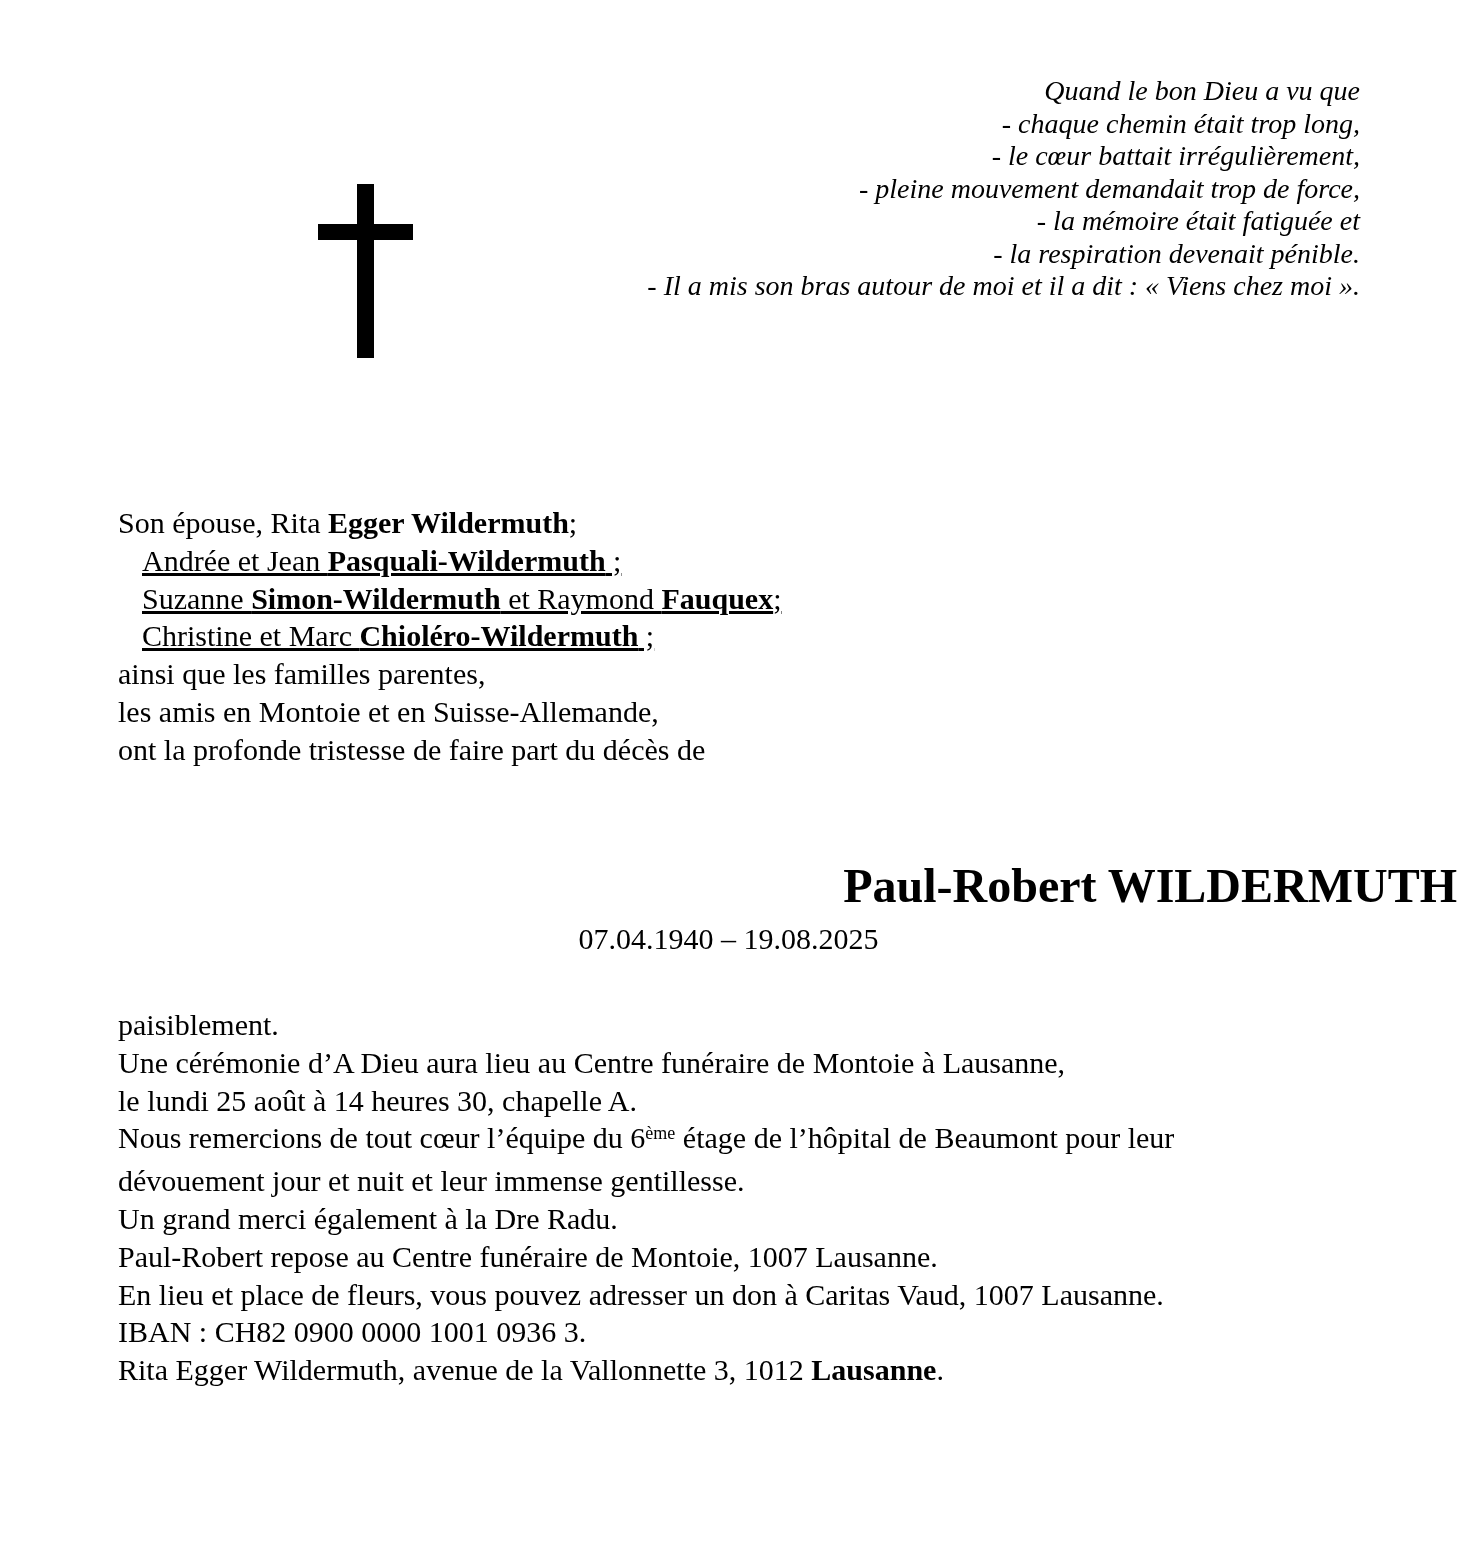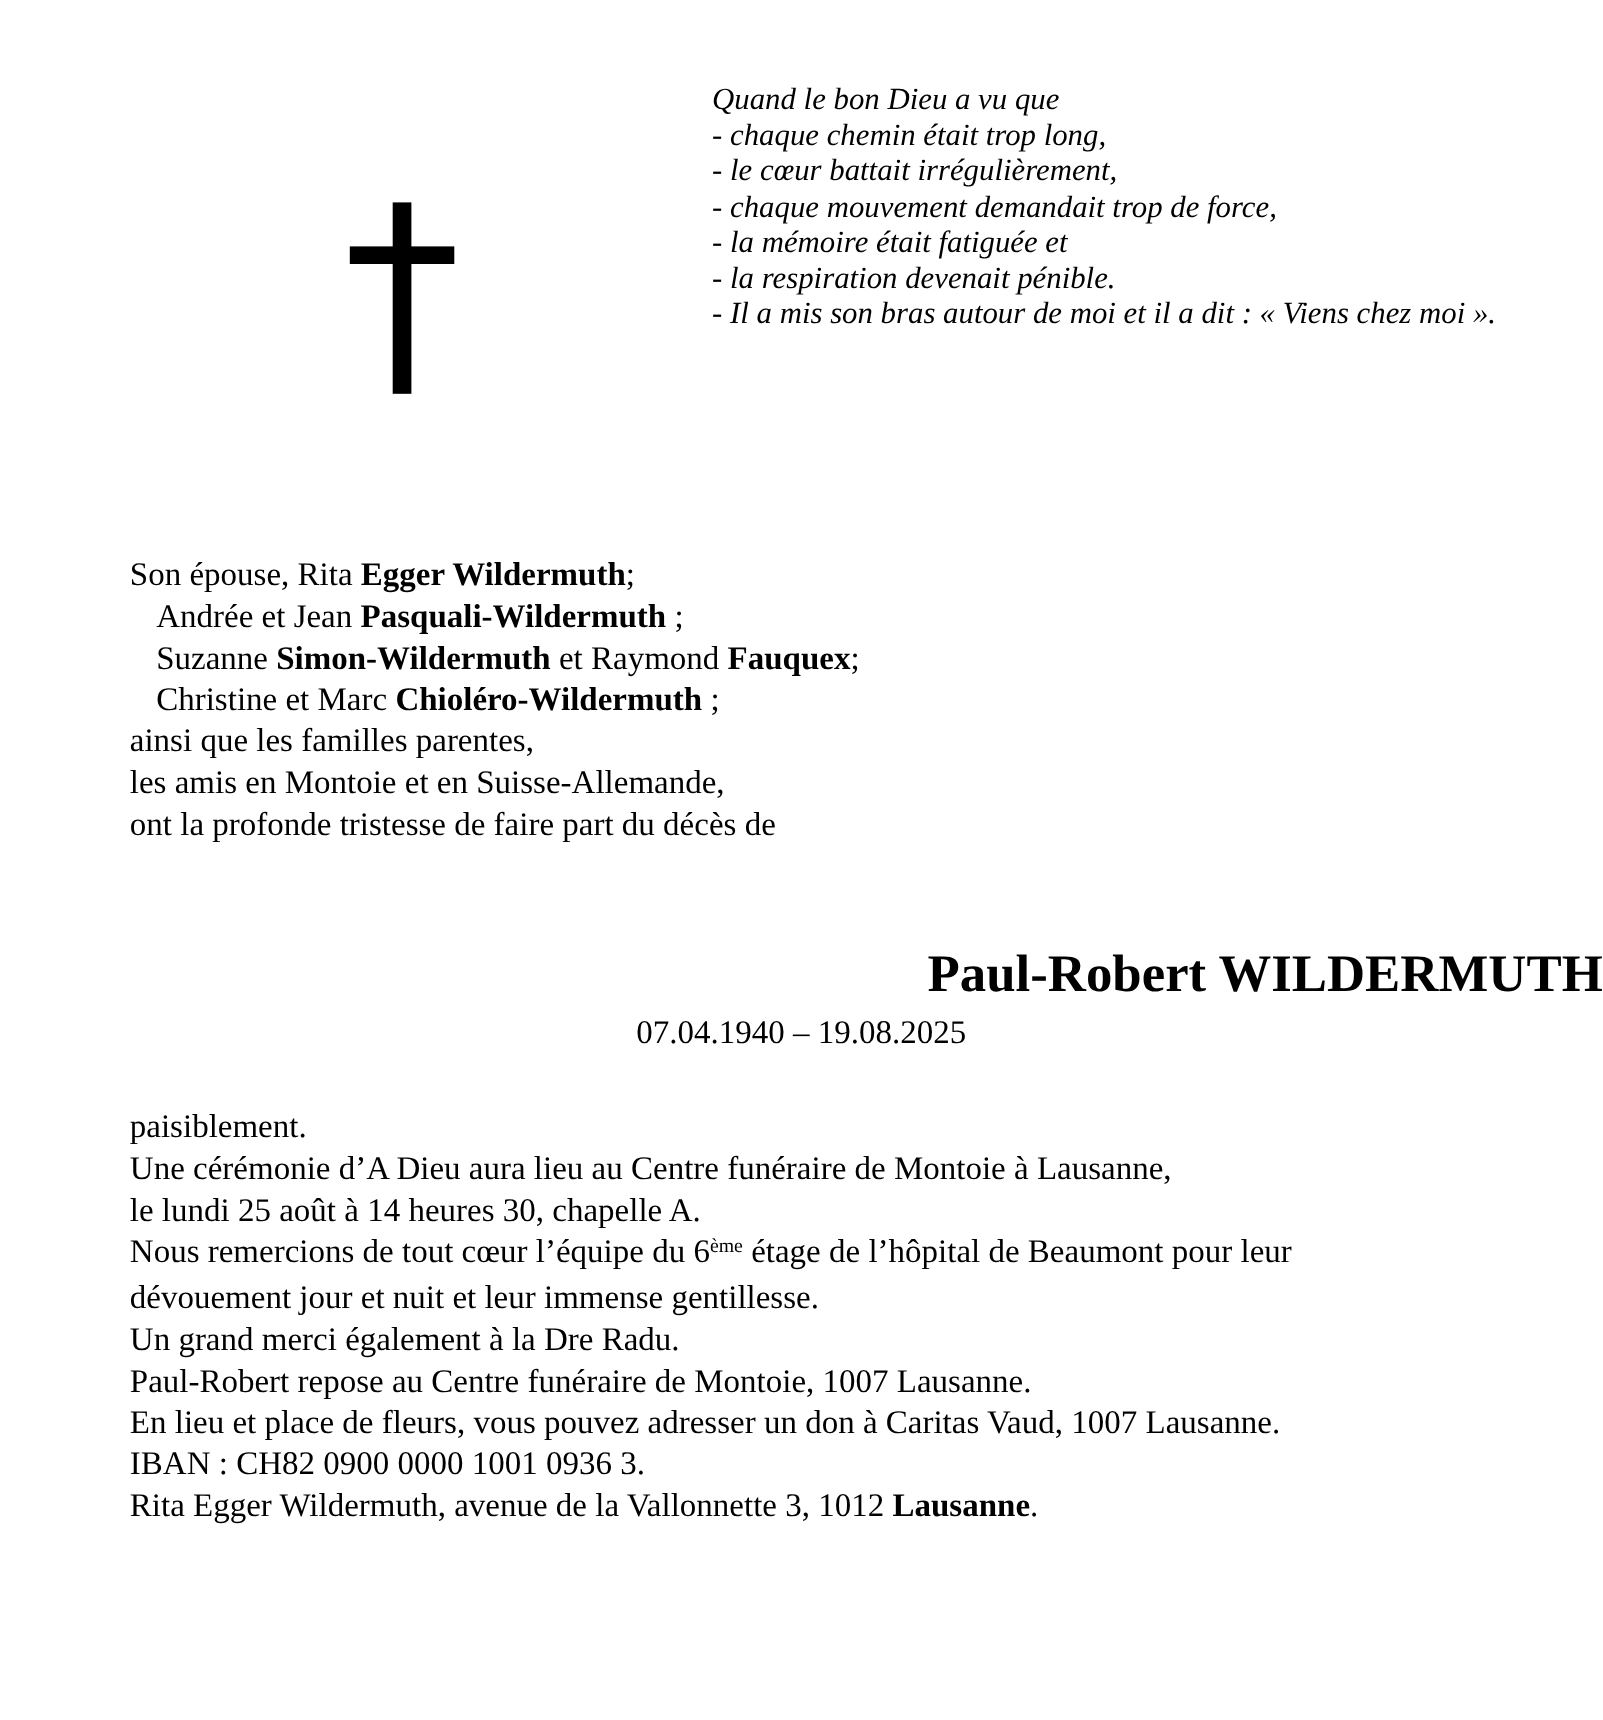--- a/index.html
+++ b/index.html
@@ -14,40 +14,40 @@
     font-family: "Liberation Serif", "DejaVu Serif", serif;
     overflow: hidden;
   }
   .line { white-space: nowrap; }
 
   
   .poem {
     position: absolute;
     top: 75px;
     right: 97px;
-    text-align: left;
+    text-align: right;
     font-style: italic;
     font-size: 28px;
     line-height: 32.5px;
   }
 
   
   .cross { position: absolute; left: 318px; top: 184px; width: 95px; height: 174px; }
   .cross .vbar { position: absolute; left: 39px; top: 0; width: 17px; height: 174px; background: #000000; }
   .cross .hbar { position: absolute; left: 0; top: 40px; width: 95px; height: 16px; background: #000000; }
 
   
   .family {
     position: absolute;
     left: 118px;
     top: 504px;
     font-size: 30px;
     line-height: 37.8px;
   }
-  .family .line.indent { padding-left: 24px; }
+  .family .line.indent { padding-left: 24px; text-decoration: underline; }
 
   
   .name-title {
     position: absolute;
     left: 0;
     top: 862px;
     width: 100%;
     text-align: right;
     font-size: 48px;
     line-height: 48px;
@@ -77,21 +77,21 @@
 </style>
 </head>
 <body>
 
 <div class="page">
 
   <div class="poem">
       <div class="line"><span>Quand le bon Dieu a vu que</span></div>
       <div class="line"><span>- chaque chemin était trop long,</span></div>
       <div class="line"><span>- le cœur battait irrégulièrement,</span></div>
-      <div class="line"><span>- chaque mouvement demandait trop de force,</span></div>
+      <div class="line"><span>- pleine mouvement demandait trop de force,</span></div>
       <div class="line"><span>- la mémoire était fatiguée et</span></div>
       <div class="line"><span>- la respiration devenait pénible.</span></div>
       <div class="line"><span>- Il a mis son bras autour de moi et il a dit : « Viens chez moi ».</span></div>
     </div>
 
   <div class="cross">
     <div class="vbar"></div>
     <div class="hbar"></div>
   </div>
 

